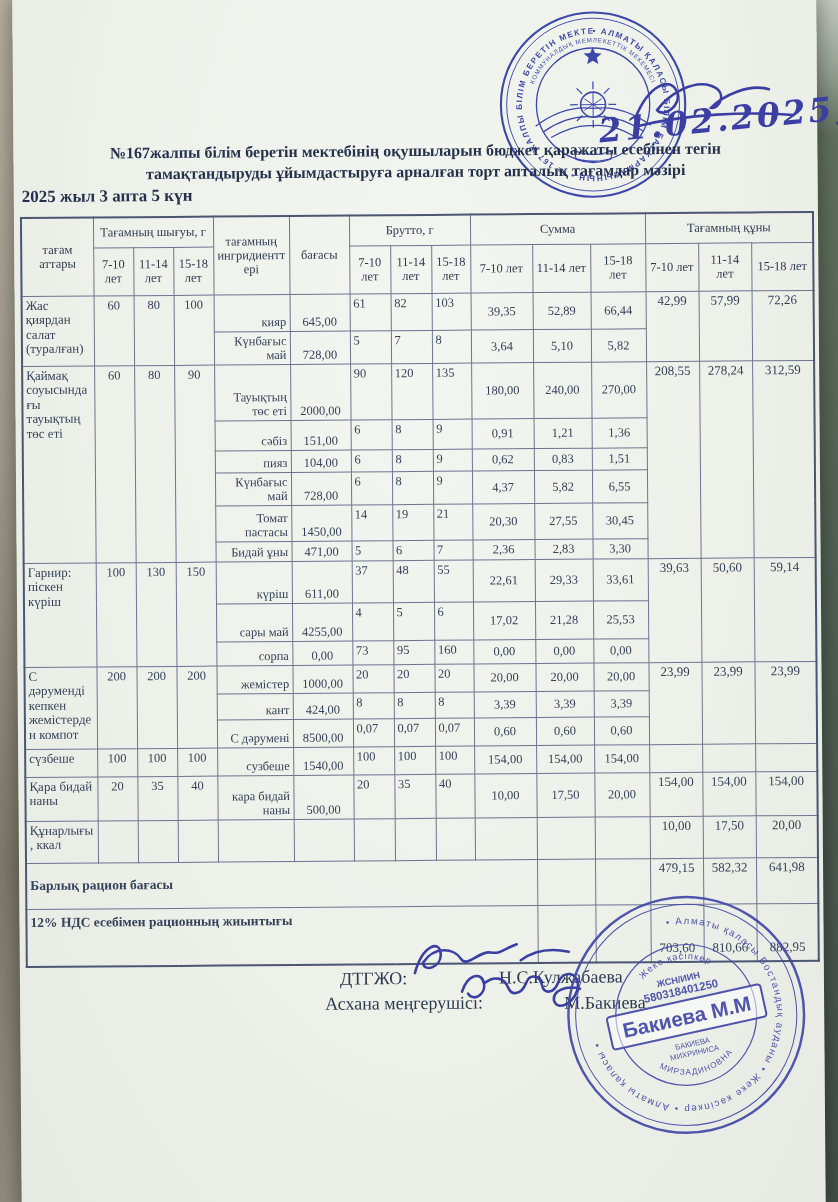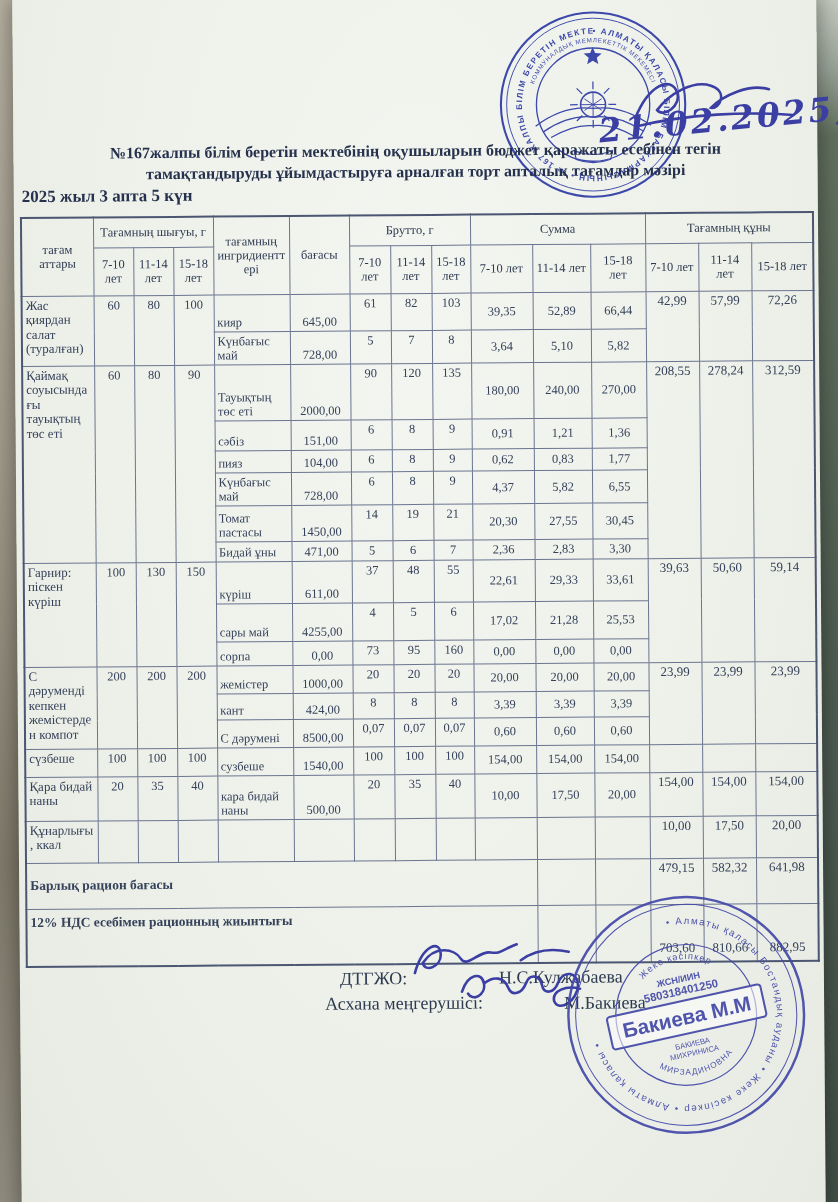--- a/index.html
+++ b/index.html
@@ -16,23 +16,23 @@
   .title-block{position:absolute;left:40px;top:150px;width:724px;text-align:center;
       font-weight:bold;font-size:16px;line-height:21px;color:#26324d;}
   .week{position:absolute;left:8px;top:194px;font-weight:bold;font-size:17px;color:#26324d;}
   table.menu{position:absolute;left:6px;top:224px;width:792px;border-collapse:collapse;
       table-layout:fixed;font-size:12.5px;color:#36425a;border:2px solid #4b5672;}
   .menu td,.menu th{border:1px solid #6b7590;padding:2px 3px;overflow:hidden;
       overflow-wrap:anywhere;line-height:1.12;}
   .menu th{font-weight:normal;vertical-align:middle;color:#2e3a50;}
   td.dish{text-align:left;vertical-align:top;font-size:13px;}
   td.y{text-align:center;vertical-align:top;}
-  td.ing{text-align:left;vertical-align:bottom;border-radius:10px;}
+  td.ing{text-align:right;vertical-align:bottom;border-radius:10px;}
   td.price{text-align:center;vertical-align:bottom;}
-  td.b{text-align:center;vertical-align:top;}
+  td.b{vertical-align:top;}
   td.s{text-align:center;vertical-align:middle;}
   td.c{text-align:center;vertical-align:top;font-size:13px;}
   td.tl{text-align:left;font-weight:bold;vertical-align:middle;font-size:13.5px;}
   tr.tot2 td.tl{vertical-align:top;padding-top:5px;}
   tr.tot2 td.c{vertical-align:bottom;padding-bottom:5px;}
   .stamp{position:absolute;opacity:0.92;}
   .stamp text{font-family:"Liberation Sans",sans-serif;}
   .sig{position:absolute;}
   .sig path{fill:none;stroke:#3b3fa3;stroke-width:2.6;stroke-linecap:round;}
   .hand-date{position:absolute;left:585px;top:112px;font-style:italic;font-weight:bold;
@@ -184,21 +184,21 @@
         <td class="s">1,36</td>
       </tr>
       <tr style="height:22px">
         <td class="ing">пияз</td>
         <td class="price">104,00</td>
         <td class="b">6</td>
         <td class="b">8</td>
         <td class="b">9</td>
         <td class="s">0,62</td>
         <td class="s">0,83</td>
-        <td class="s">1,77</td>
+        <td class="s">1,51</td>
       </tr>
       <tr style="height:32px">
         <td class="ing">Күнбағыс май</td>
         <td class="price">728,00</td>
         <td class="b">6</td>
         <td class="b">8</td>
         <td class="b">9</td>
         <td class="s">4,37</td>
         <td class="s">5,82</td>
         <td class="s">6,55</td>

